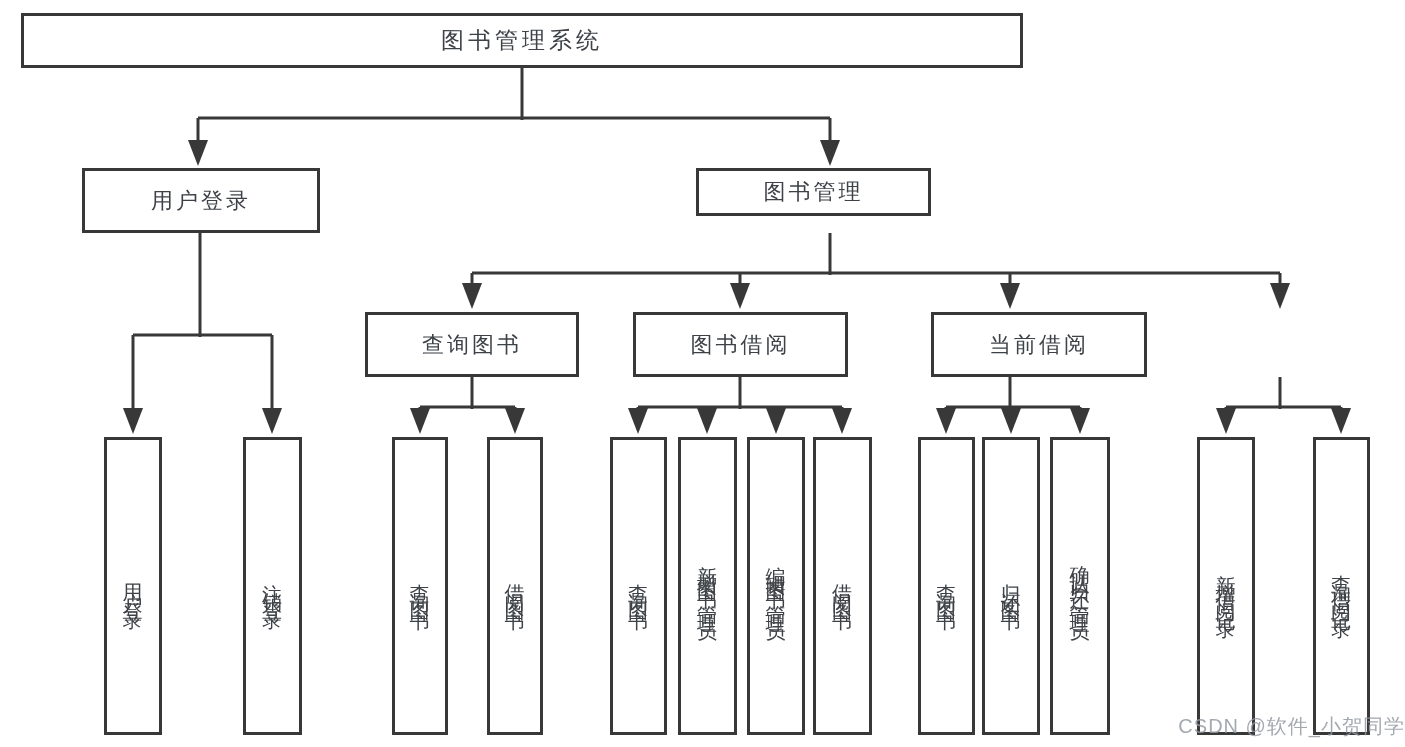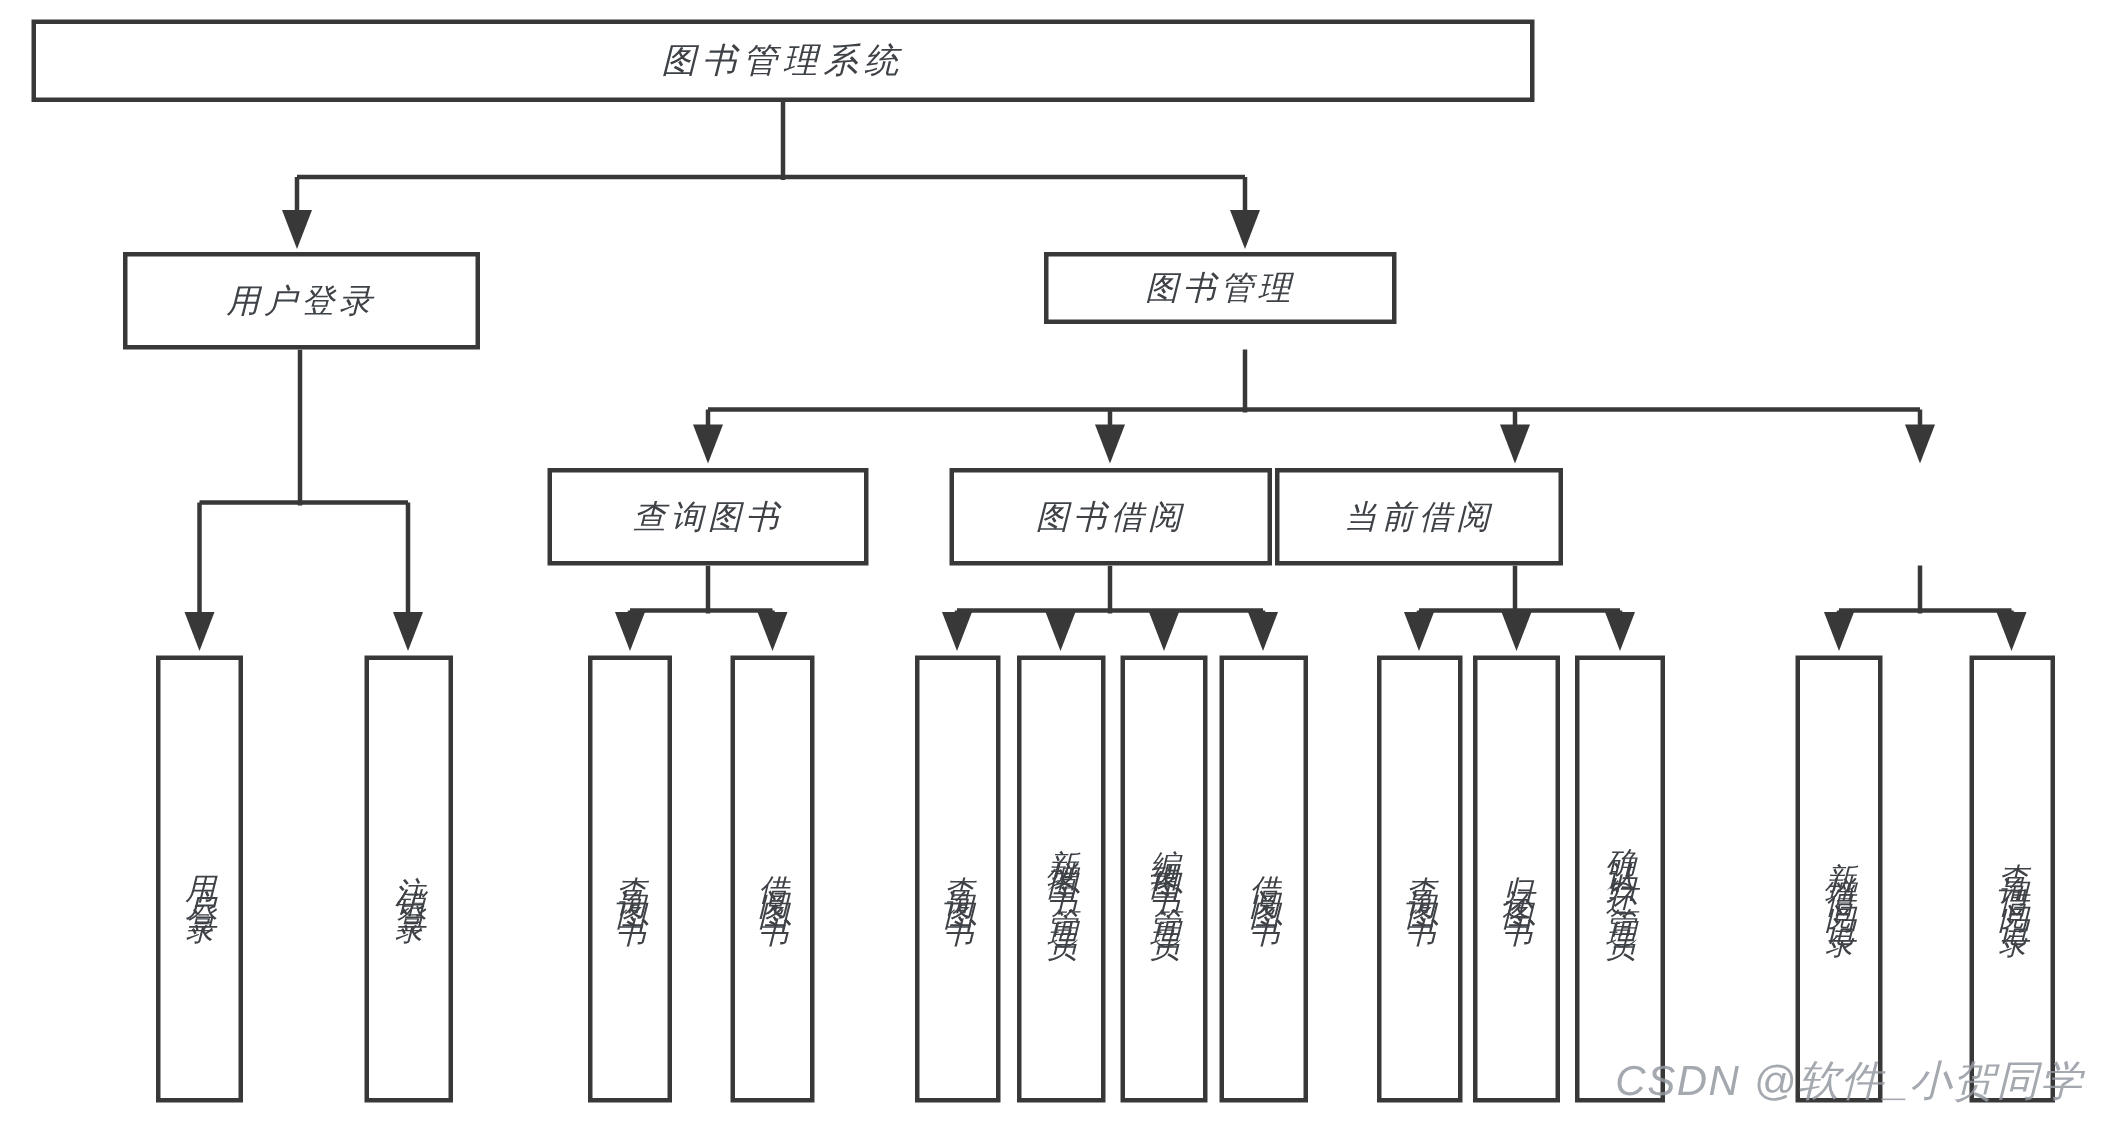--- a/index.html
+++ b/index.html
@@ -3,21 +3,20 @@
 <meta charset="utf-8">
 <style>
   html, body { margin: 0; padding: 0; background: #ffffff; }
   #canvas {
     position: relative;
     width: 1405px;
     height: 747px;
     background: #ffffff;
     overflow: hidden;
     font-family: "Liberation Sans", sans-serif;
-    font-style: italic;
   }
   #connectors {
     position: absolute;
     left: 0; top: 0;
     width: 1405px; height: 747px;
     z-index: 0;
   }
   .node {
     position: absolute;
     box-sizing: border-box;
@@ -37,23 +36,23 @@
   .hbox.root { font-size: 23px; letter-spacing: 4px; }
   .vbox {
     writing-mode: vertical-rl;
     text-orientation: mixed;
     font-size: 20px;
     letter-spacing: 9px;
     line-height: 1;
   }
   #watermark {
     position: absolute;
-    right: 16px;
+    right: 0;
     bottom: 7px;
-    font-size: 28px;
+    font-size: 20px;
     letter-spacing: 1px;
     color: rgba(148, 153, 161, 0.85);
     z-index: 5;
     white-space: nowrap;
   }
 </style>
 </head>
 <body>
 
 <div id="canvas">
@@ -113,21 +112,21 @@
       <polygon points="1331,408 1351,408 1341,434" fill="#383838"></polygon>
     </svg>
 
   <div class="node hbox root" style="left:21px;top:13px;width:1002px;height:55px">图书管理系统</div>
 
   <div class="node hbox" style="left:82px;top:168px;width:238px;height:65px">用户登录</div>
   <div class="node hbox" style="left:696px;top:168px;width:235px;height:48px">图书管理</div>
 
   <div class="node hbox" style="left:365px;top:312px;width:214px;height:65px">查询图书</div>
   <div class="node hbox" style="left:633px;top:312px;width:215px;height:65px">图书借阅</div>
-  <div class="node hbox" style="left:850px;top:312px;width:192px;height:65px">当前借阅</div>
+  <div class="node hbox" style="left:931px;top:312px;width:216px;height:65px">当前借阅</div>
 
   <div class="node vbox" style="left:104px;top:437px;width:58px;height:298px">用户登录</div>
   <div class="node vbox" style="left:243px;top:437px;width:59px;height:298px">注销登录</div>
 
   <div class="node vbox" style="left:392px;top:437px;width:56px;height:298px">查询图书</div>
   <div class="node vbox" style="left:487px;top:437px;width:56px;height:298px">借阅图书</div>
 
   <div class="node vbox" style="left:610px;top:437px;width:57px;height:298px">查询图书</div>
   <div class="node vbox" style="left:678px;top:437px;width:59px;height:298px;letter-spacing:8px">新增图书（管理员）</div>
   <div class="node vbox" style="left:747px;top:437px;width:58px;height:298px;letter-spacing:8px">编辑图书（管理员）</div>

